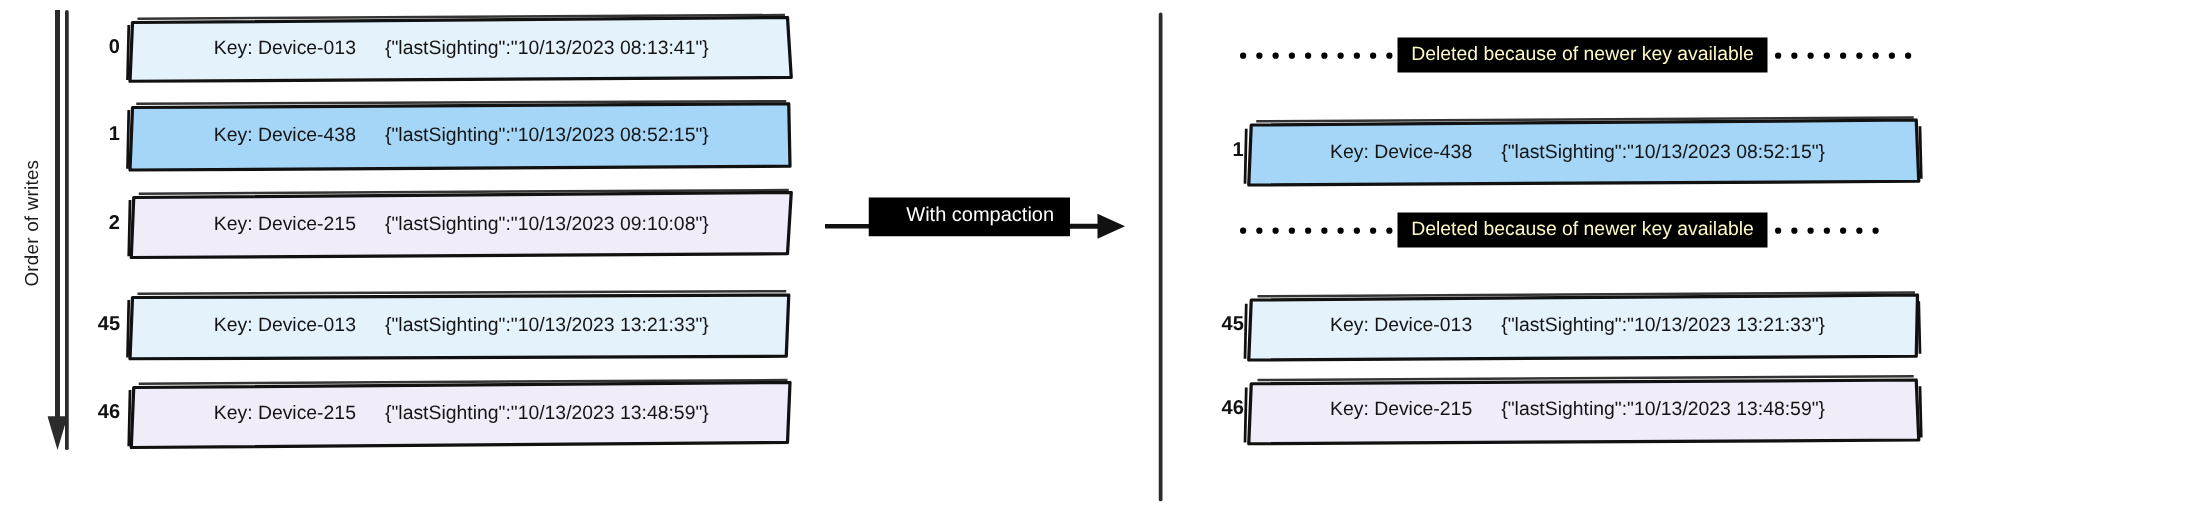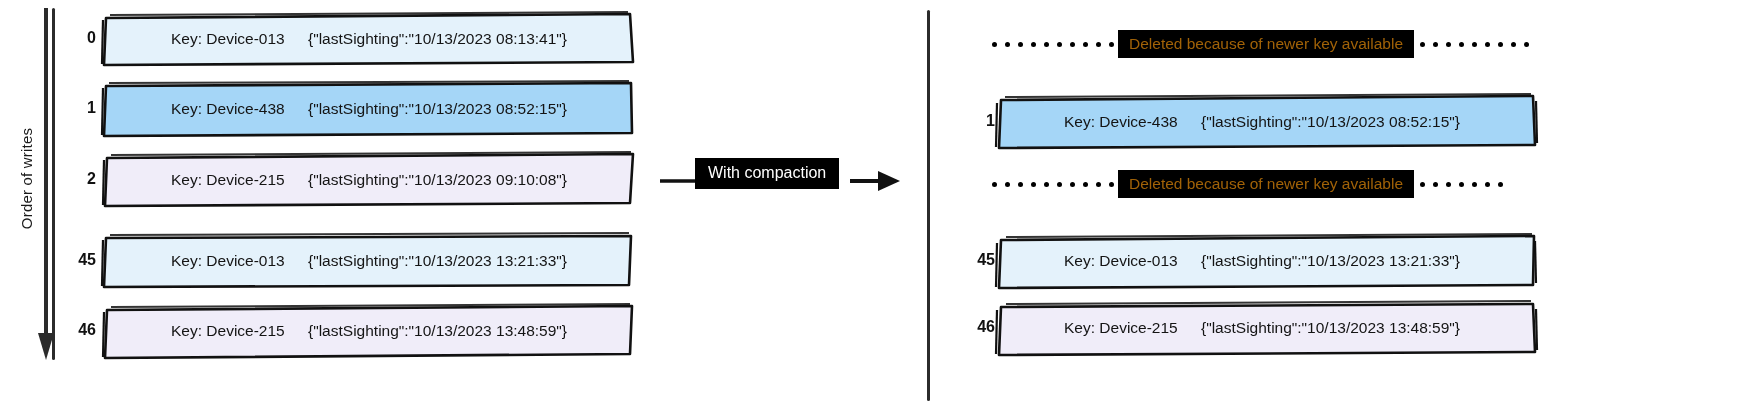--- a/index.html
+++ b/index.html
@@ -114,21 +114,21 @@
     width: 240px;
     height: 46px;
   }
   #compaction-label {
     position: absolute;
     left: 35px;
     top: 0px;
     background: #000000;
     color: #ffffff;
     font-size: 16px;
-    padding: 6px 13px 7px 13px;
+    padding: 6px 13px 7px 30px;
     line-height: 1.15;
     white-space: nowrap;
   }
 
   
   #right-panel {
     position: absolute;
     left: 927px; top: 0;
     width: 828px; height: 411px;
   }
@@ -148,21 +148,21 @@
   }
   .dots i {
     display: block;
     width: 5px;
     height: 5px;
     background: #000;
     border-radius: 50%;
   }
   .deleted-chip {
     background: #000000;
-    color: #a16207;
+    color: #fef9c3;
     font-size: 15.5px;
     padding: 5px 11px 6px 11px;
     white-space: nowrap;
     line-height: 1.15;
   }
 </style>
 </head>
 <body>
 
 <div id="left-panel">

